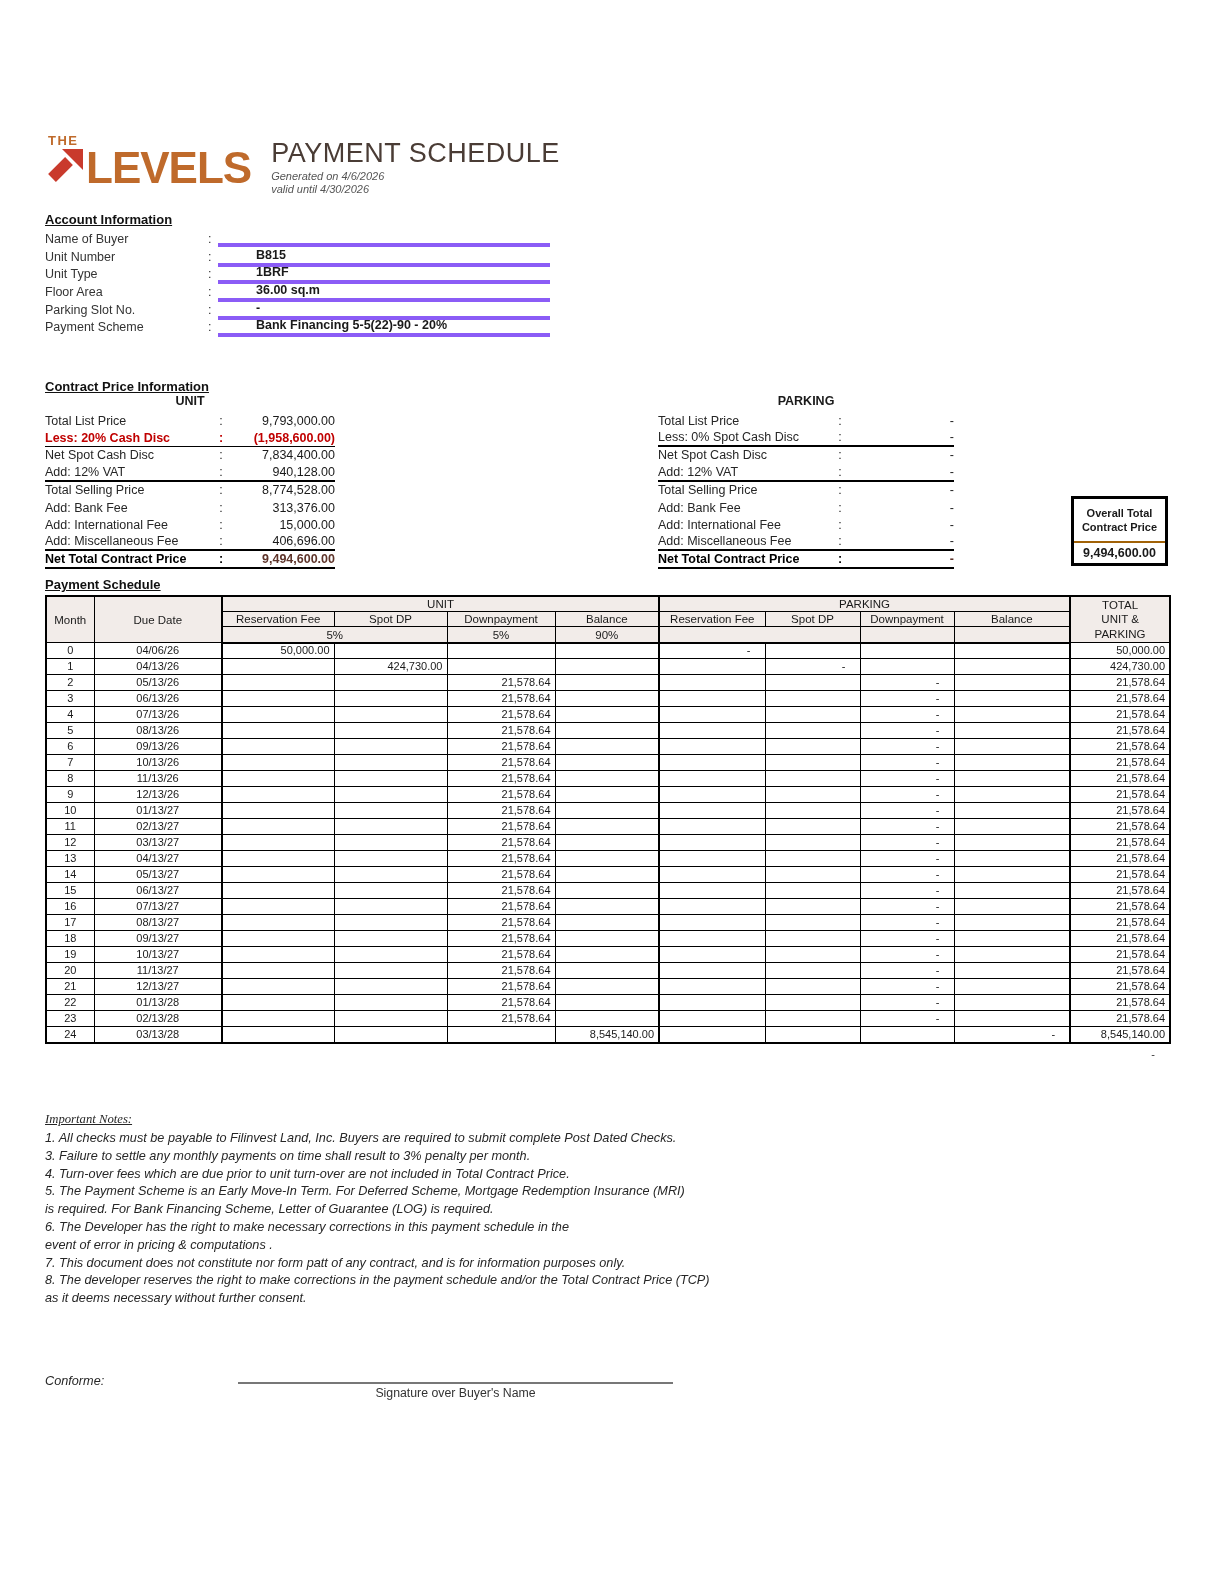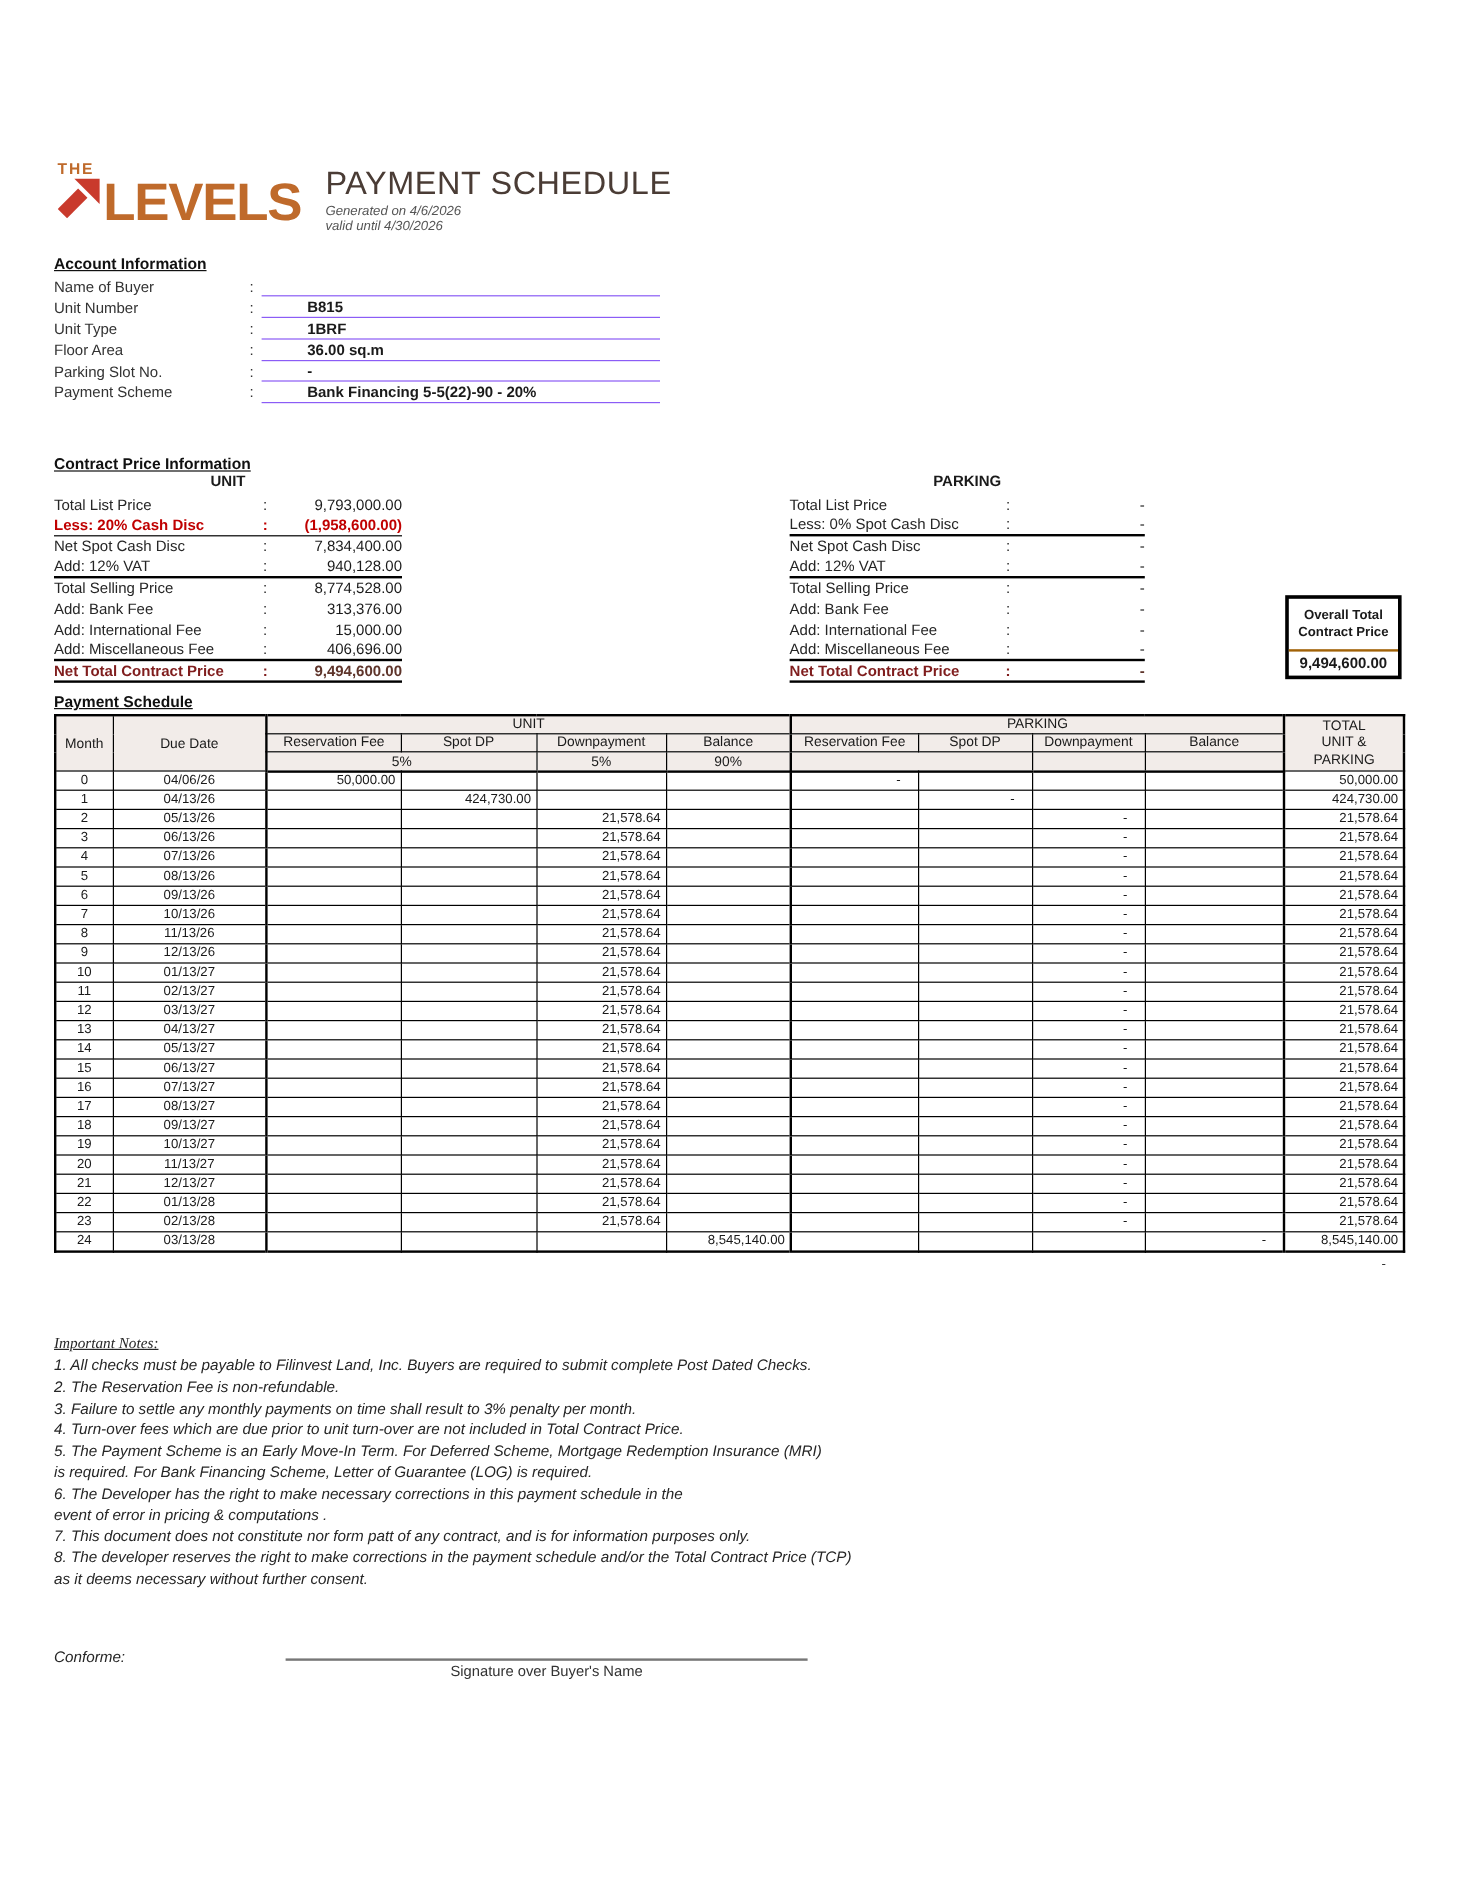--- a/index.html
+++ b/index.html
@@ -18,36 +18,36 @@
   .doc-sub2 { font-size:11px; font-style:italic; color:#555; line-height:1.2; }
 
   .sec-title { font-weight:bold; text-decoration:underline; font-size:13px; color:#111; }
 
   
   .account { position:absolute; top:212px; left:45px; width:505px; }
   .acct-rows { margin-top:4px; }
   .acct-row { display:flex; height:17.6px; align-items:center; font-size:12.5px; }
   .acct-label { width:163px; color:#333; padding-bottom:1px; }
   .acct-colon { width:10px; color:#333; padding-bottom:1px; }
-  .acct-value { flex:1; border-bottom:1px solid #8b5cf6; font-weight:bold; padding-left:38px; padding-bottom:1px; min-height:15px; }
+  .acct-value { flex:1; border-bottom:4px solid #8b5cf6; font-weight:bold; padding-left:38px; padding-bottom:1px; min-height:15px; }
 
   
   .contract { position:absolute; top:351px; left:45px; width:1130px; height:200px;margin-top:28px; }
   .cp-group { position:absolute; top:15px; }
   .cp-group.unit { left:0; width:290px; }
   .cp-group.parking { left:613px; width:296px; }
   .cp-head { text-align:center; font-weight:bold; font-size:12.5px; height:18px; }
   .cp-row { display:flex; font-size:12.5px; height:17.4px; align-items:center; }
   .cp-label { flex:1; color:#262626; }
   .cp-colon { width:18px; text-align:center; color:#262626; }
   .cp-value { width:105px; text-align:right; }
   .cp-row.red { color:#c00000; font-weight:bold; }
   .cp-row.red .cp-label, .cp-row.red .cp-colon { color:#c00000; }
   .cp-row.total { color:#5e342a; font-weight:bold; }
-  .cp-row.total .cp-label, .cp-row.total .cp-colon { color:#7f1d1d; }
+  .cp-row.total .cp-label, .cp-row.total .cp-colon { color:#000000; }
   .cp-row.line1 { border-bottom:1px solid #000; }
   .cp-row.line2 { border-bottom:2px solid #000; }
 
   .overall-box { position:absolute; left:1026px; top:117px; width:97px; border:3px solid #000; text-align:center; background:#fff; }
   .overall-label { font-weight:bold; font-size:11px; line-height:1.3; padding:7px 1px 6px; border-bottom:2px solid #a16207; }
   .overall-value { font-weight:bold; font-size:12.5px; padding:3px 1px; }
 
   
   .schedule { position:absolute; top:577px; left:45px; width:1124px; }
   .sched-table { border-collapse:collapse; table-layout:fixed; width:1124px; margin-top:3px; border:2px solid #000; }
@@ -626,21 +626,20 @@
           </tr>
         </tbody>
     </table>
     <div class="below-dash">-</div>
   </div>
 
   <div class="notes">
     <div class="notes-title">Important Notes:</div>
     <div>
         <div class="note-line">1. All checks must be payable to Filinvest Land, Inc. Buyers are required to submit complete Post Dated Checks.</div>
-        <div class="note-line">2. The Reservation Fee is non-refundable.</div>
         <div class="note-line">3. Failure to settle any monthly payments on time shall result to 3% penalty per month.</div>
         <div class="note-line">4. Turn-over fees which are due prior to unit turn-over are not included in Total Contract Price.</div>
         <div class="note-line">5. The Payment Scheme is an Early Move-In Term. For Deferred Scheme, Mortgage Redemption Insurance (MRI)</div>
         <div class="note-line">is required. For Bank Financing Scheme, Letter of Guarantee (LOG) is required.</div>
         <div class="note-line">6. The Developer has the right to make necessary corrections in this payment schedule in the</div>
         <div class="note-line">event of error in pricing &amp; computations .</div>
         <div class="note-line">7. This document does not constitute nor form patt of any contract, and is for information purposes only.</div>
         <div class="note-line">8. The developer reserves the right to make corrections in the payment schedule and/or the Total Contract Price (TCP)</div>
         <div class="note-line">as it deems necessary without further consent.</div>
       </div>

